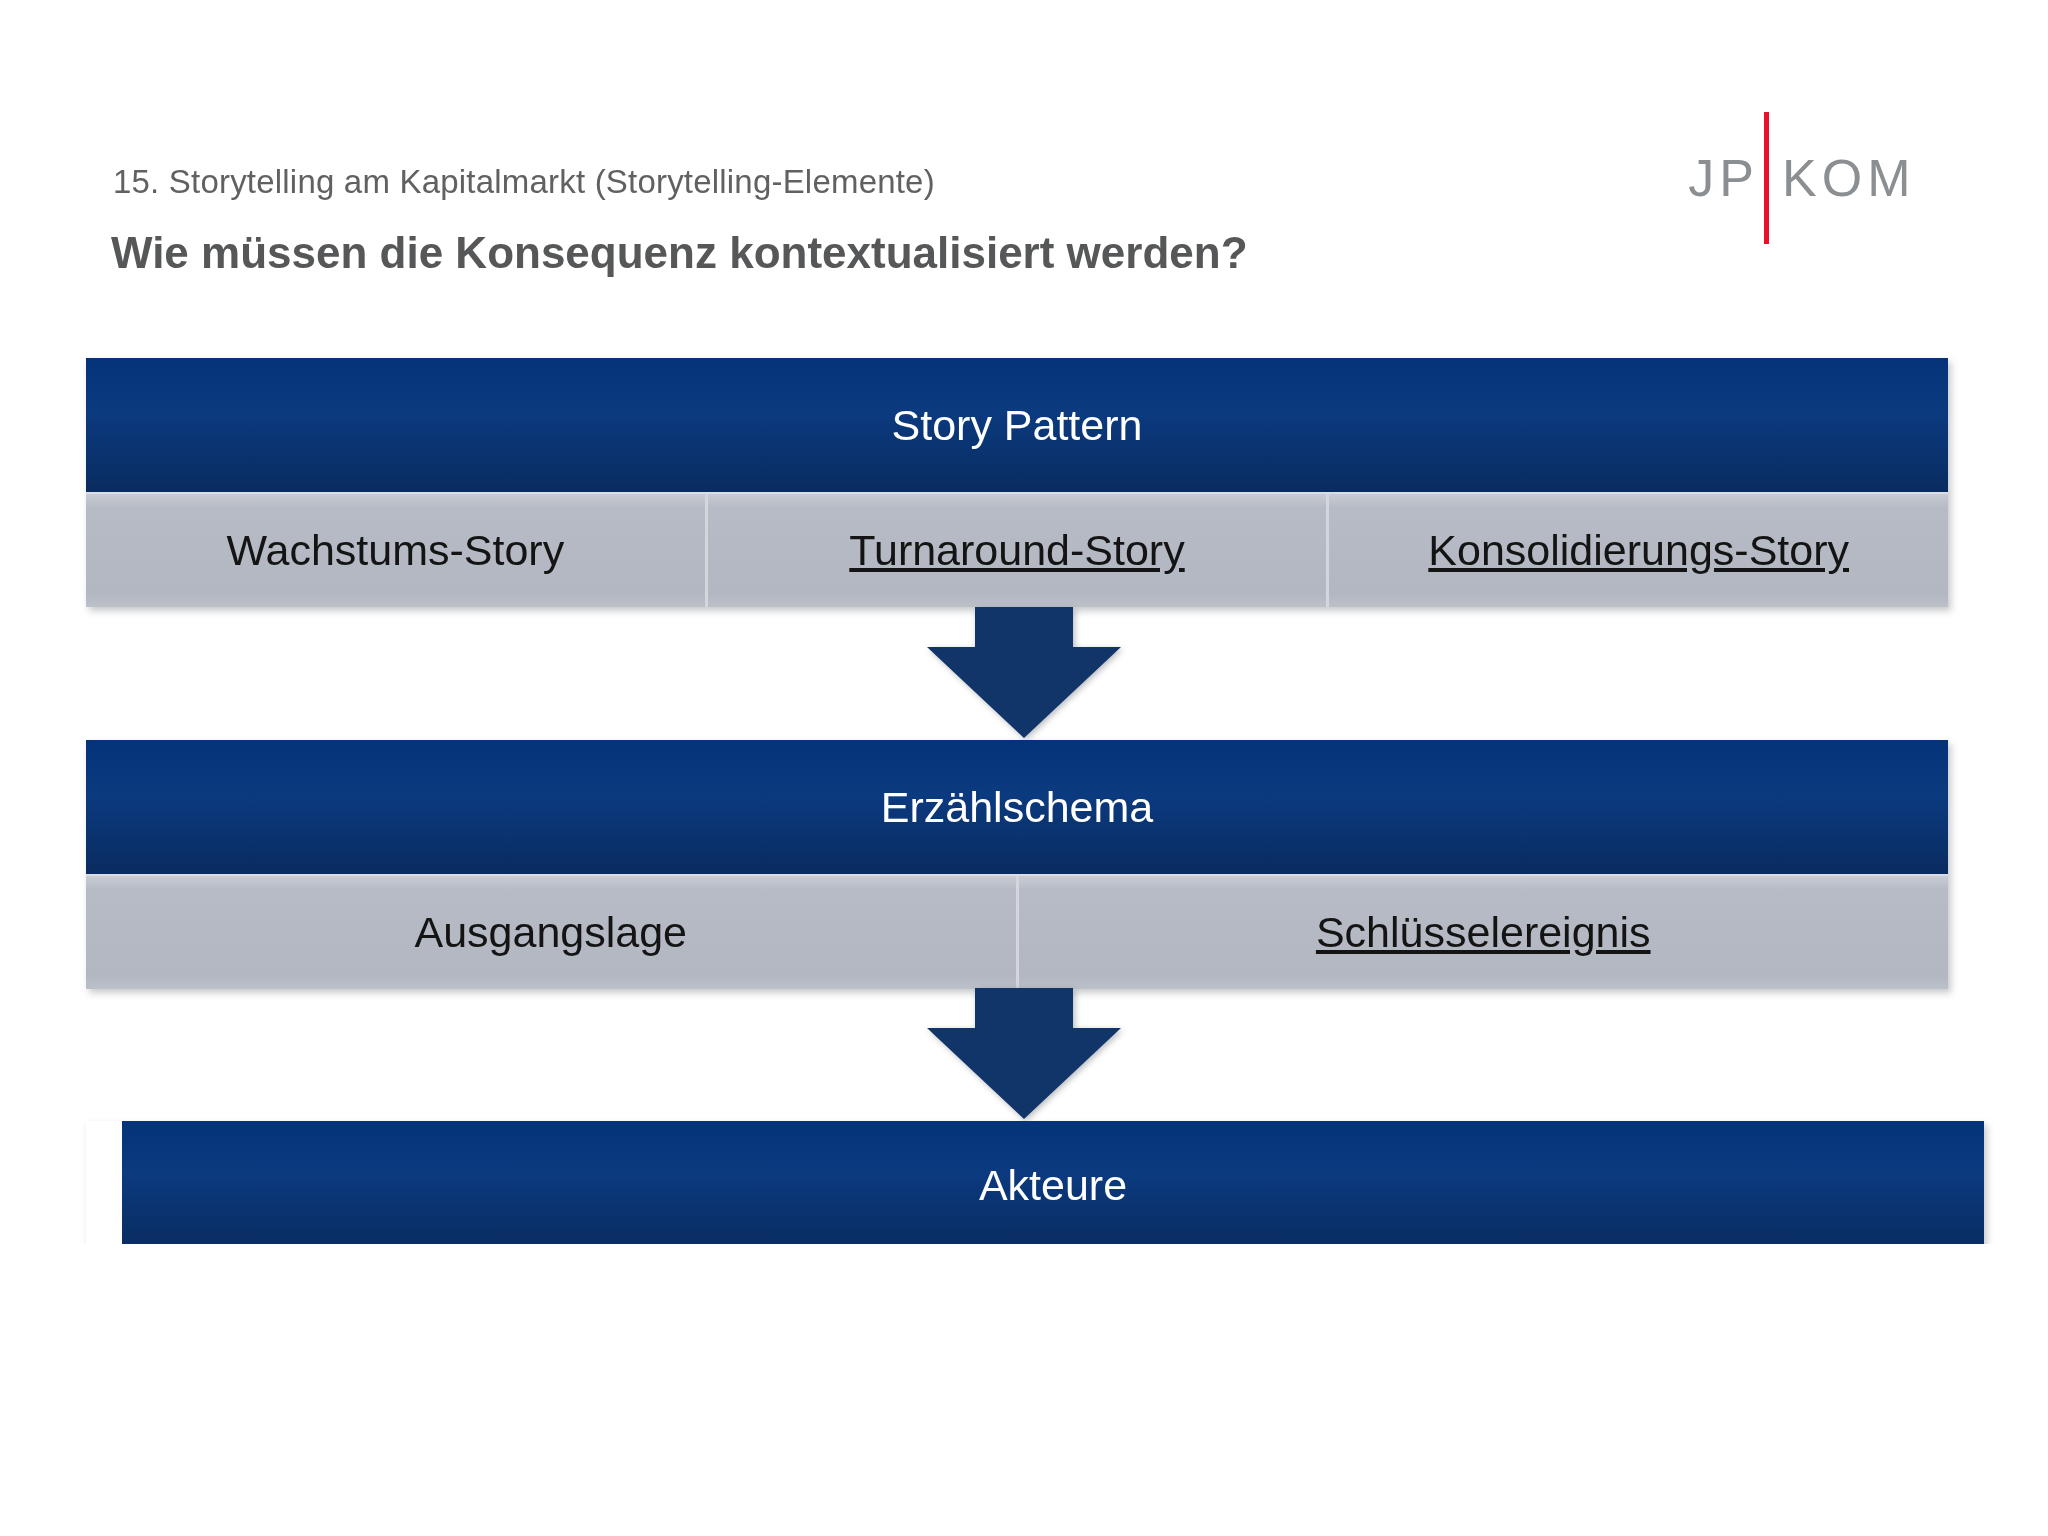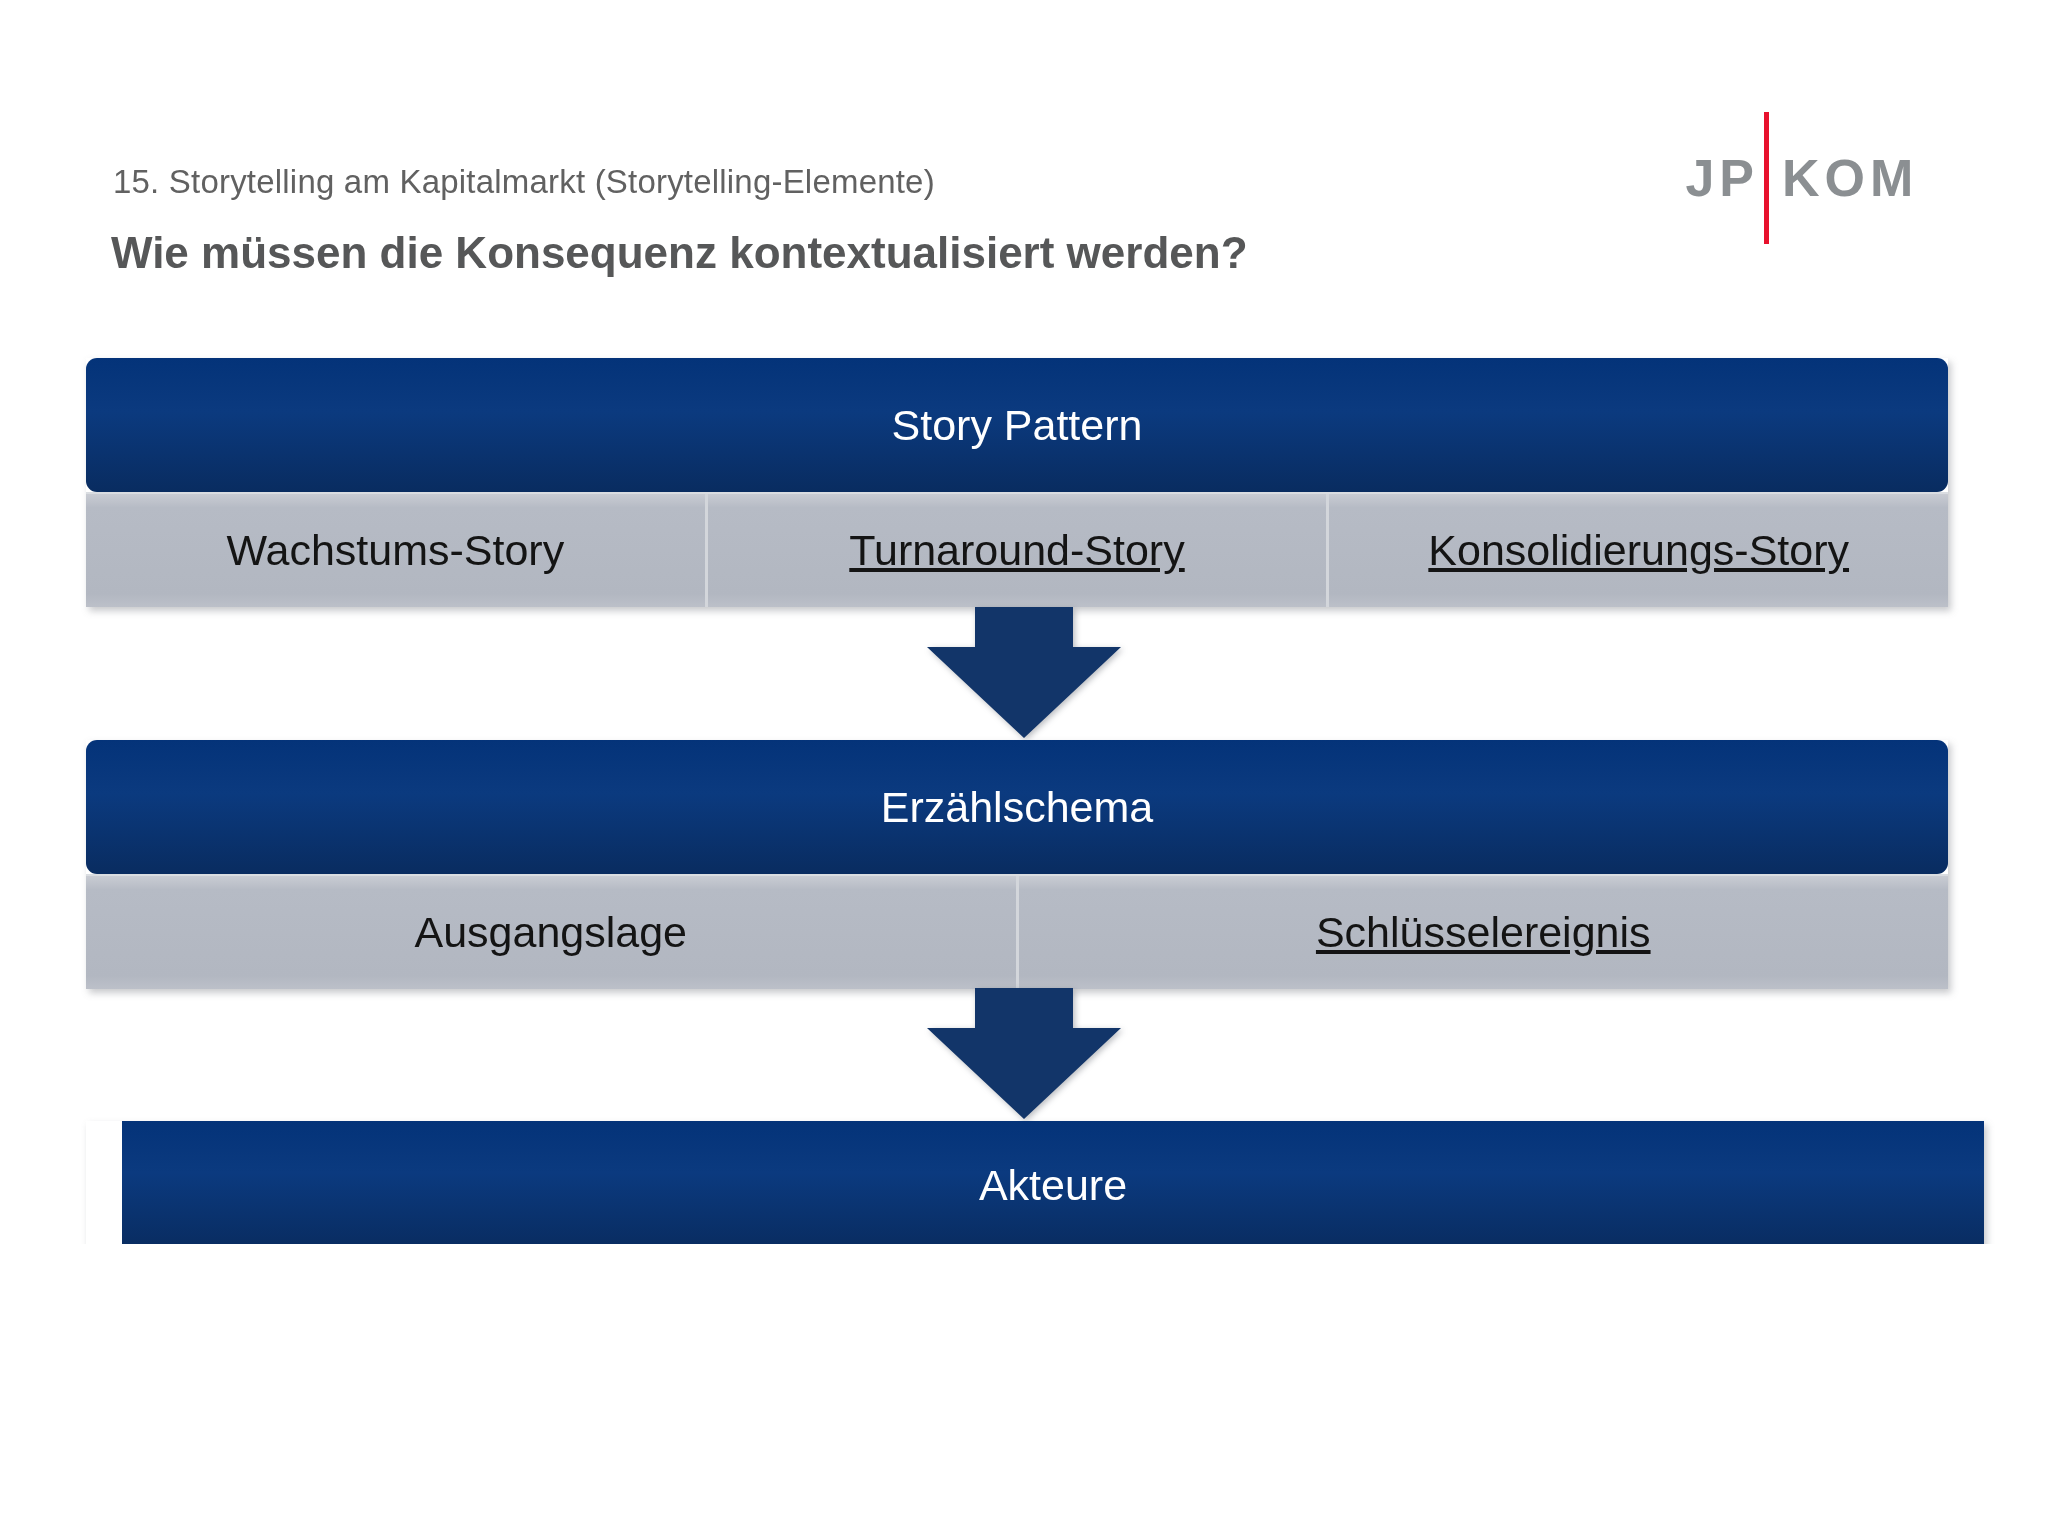--- a/index.html
+++ b/index.html
@@ -54,21 +54,21 @@
     height: 132px;
     background: #e8112d;
   }
   .logo-jp, .logo-kom {
     position: absolute;
     top: 0;
     height: 132px;
     display: flex;
     align-items: center;
     font-size: 52px;
-    font-weight: bold;
+    font-weight: normal;
     color: #8b8f92;
     letter-spacing: 5px;
     white-space: nowrap;
   }
   .logo-jp { right: 196px; }   
   .logo-kom { left: 127px; }
 
   
   .block {
     position: absolute;
@@ -78,21 +78,21 @@
   }
   .block-header {
     width: 100%;
     display: flex;
     align-items: center;
     justify-content: center;
     background: linear-gradient(180deg, #043379 0%, #0b3a7f 40%, #092c60 100%);
     color: #ffffff;
     font-size: 43px;
   }
-  .b1 .block-header, .b2 .block-header { height: 134px; border-radius: 11px; }
+  .b1 .block-header, .b2 .block-header { height: 134px; }
   .b3 .block-header { height: 129px; }
   .block-row {
     display: flex;
     width: 100%;
     height: 115px;
     background: linear-gradient(180deg, #c9ccd3 0%, #b6bbc5 12%, #b2b7c1 88%, #bcc0c9 100%);
     border-top: 2px solid #dadde1;
     box-sizing: border-box;
   }
   .cell {

